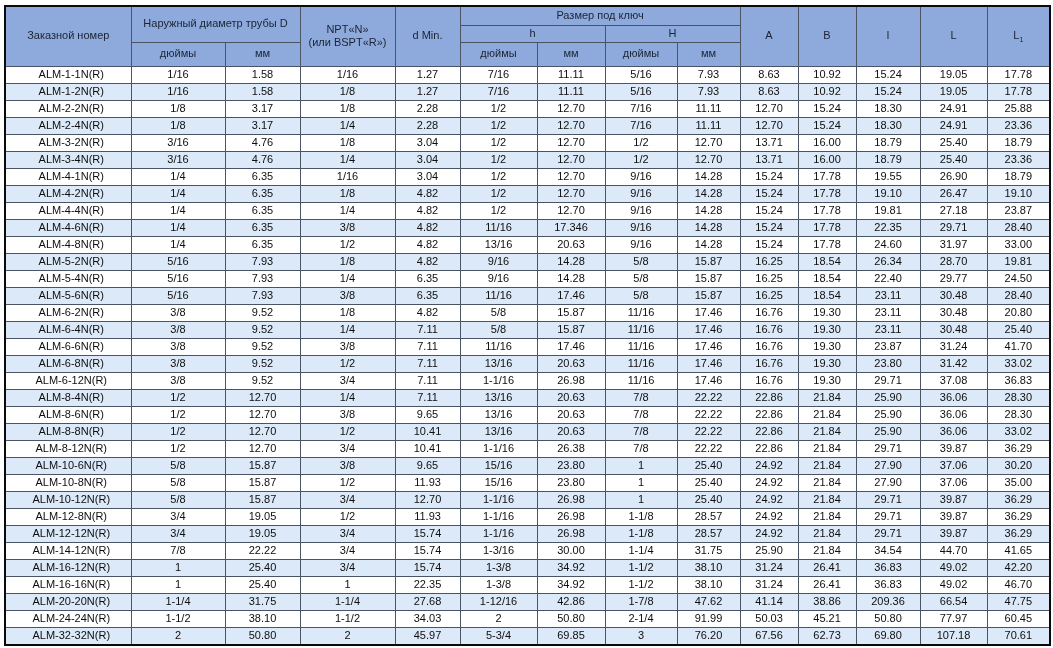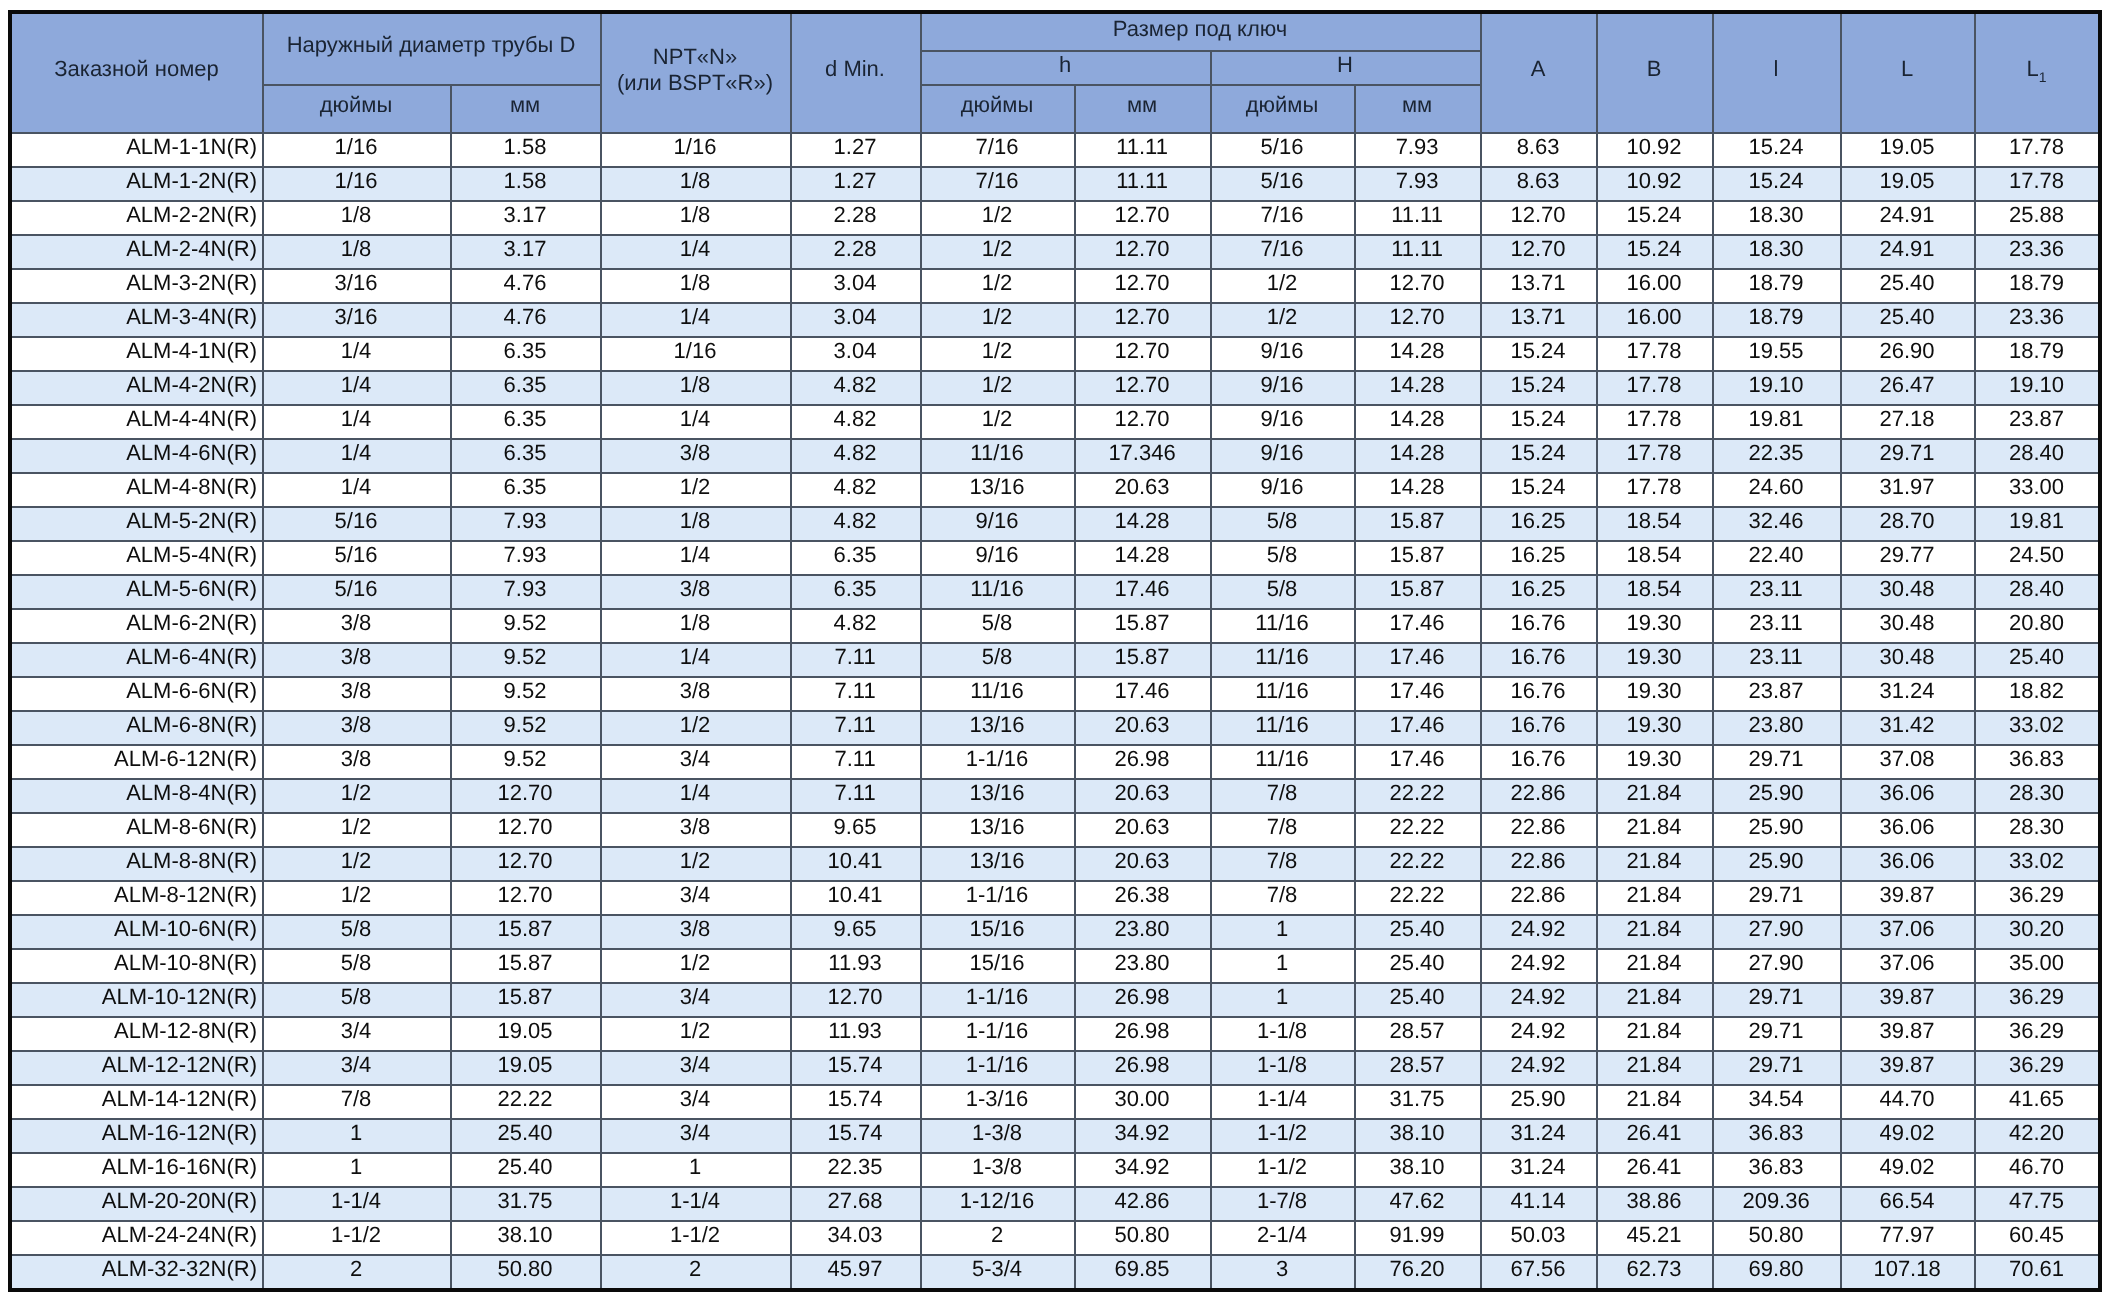--- a/index.html
+++ b/index.html
@@ -45,21 +45,21 @@
     background:var(--row-bg);
     color:var(--body-text);
     font-size:11px;
     height:16px;
     text-align:center;
     vertical-align:middle;
     padding:0 2px;
     line-height:1.1;
   }
   tbody tr.alt td{background:var(--stripe-bg);}
-  tbody td.order{text-align:right;padding-left:8px;}
+  tbody td.order{text-align:center;padding-left:8px;}
   sub{font-size:7px;line-height:0;}
 </style>
 </head>
 <body>
 
 <div class="wrap">
   <table>
     <colgroup>
       <col style="width:126px">
         <col style="width:94px">
@@ -287,21 +287,21 @@
           <td>5/16</td>
           <td>7.93</td>
           <td>1/8</td>
           <td>4.82</td>
           <td>9/16</td>
           <td>14.28</td>
           <td>5/8</td>
           <td>15.87</td>
           <td>16.25</td>
           <td>18.54</td>
-          <td>32.46</td>
+          <td>26.34</td>
           <td>28.70</td>
           <td>19.81</td>
         </tr>
         <tr>
           <td class="order">ALM-5-4N(R)</td>
           <td>5/16</td>
           <td>7.93</td>
           <td>1/4</td>
           <td>6.35</td>
           <td>9/16</td>
@@ -369,21 +369,21 @@
           <td>3/8</td>
           <td>7.11</td>
           <td>11/16</td>
           <td>17.46</td>
           <td>11/16</td>
           <td>17.46</td>
           <td>16.76</td>
           <td>19.30</td>
           <td>23.87</td>
           <td>31.24</td>
-          <td>18.82</td>
+          <td>41.70</td>
         </tr>
         <tr class="alt">
           <td class="order">ALM-6-8N(R)</td>
           <td>3/8</td>
           <td>9.52</td>
           <td>1/2</td>
           <td>7.11</td>
           <td>13/16</td>
           <td>20.63</td>
           <td>11/16</td>

